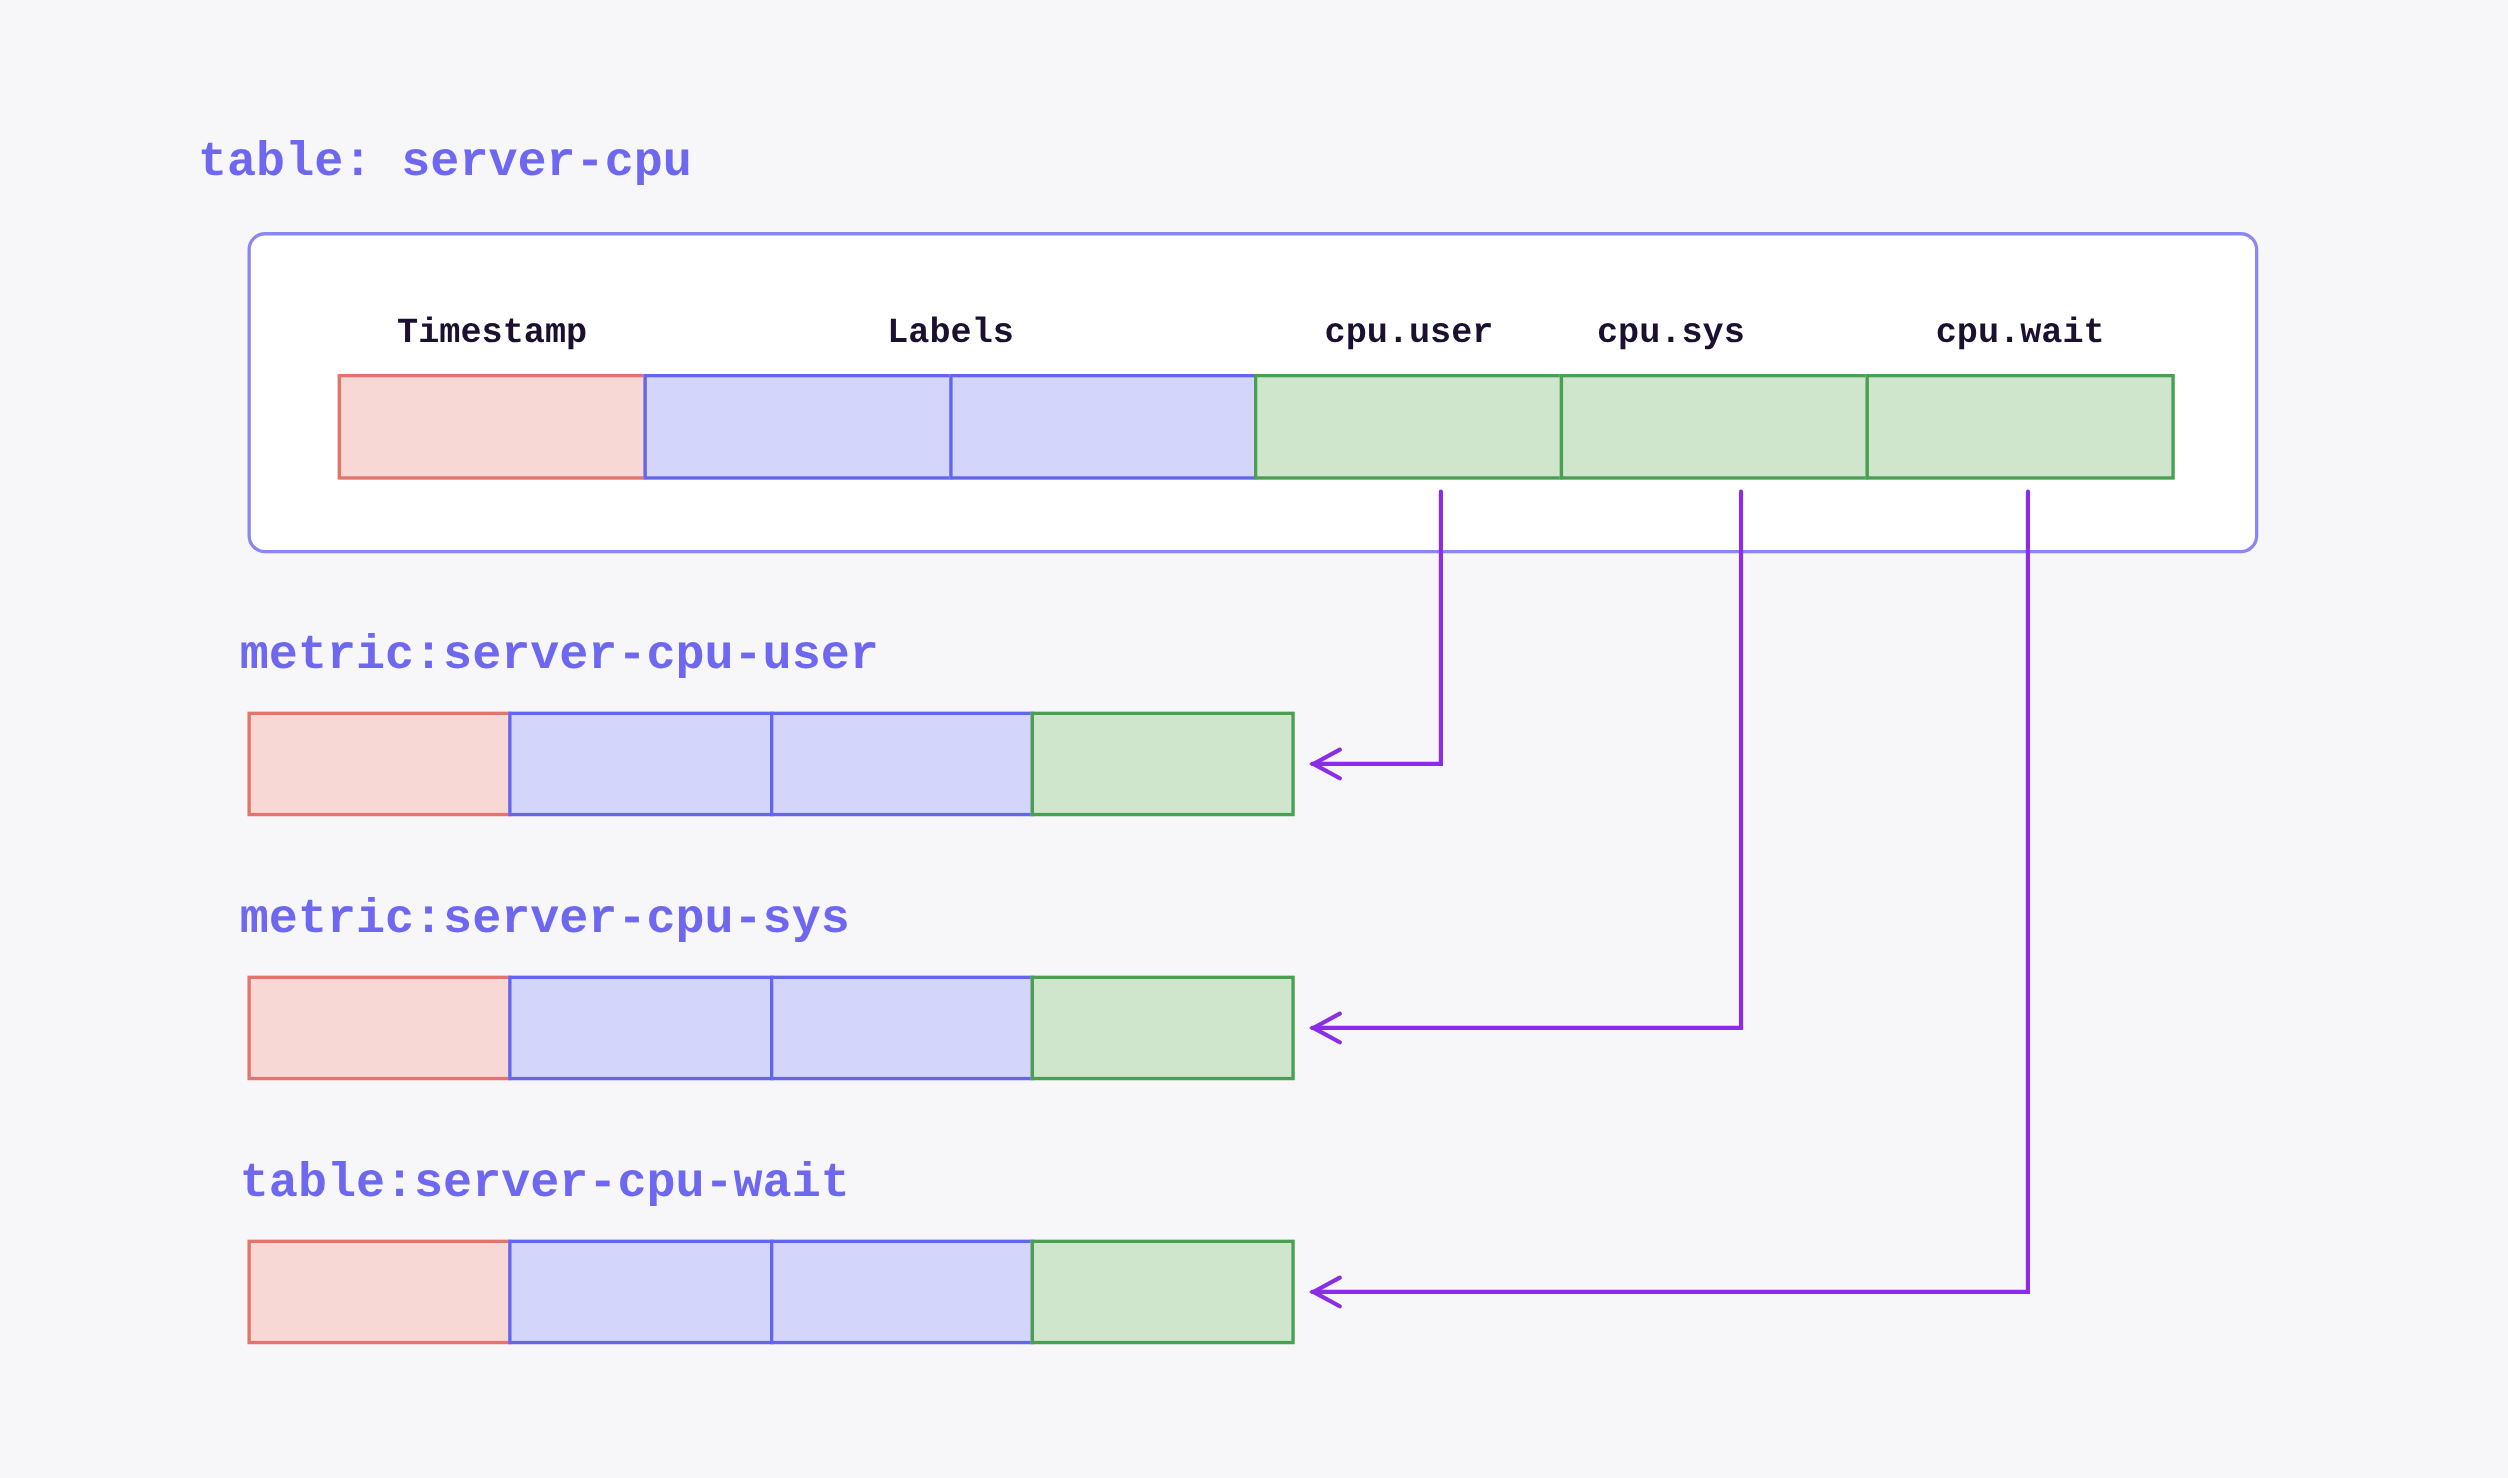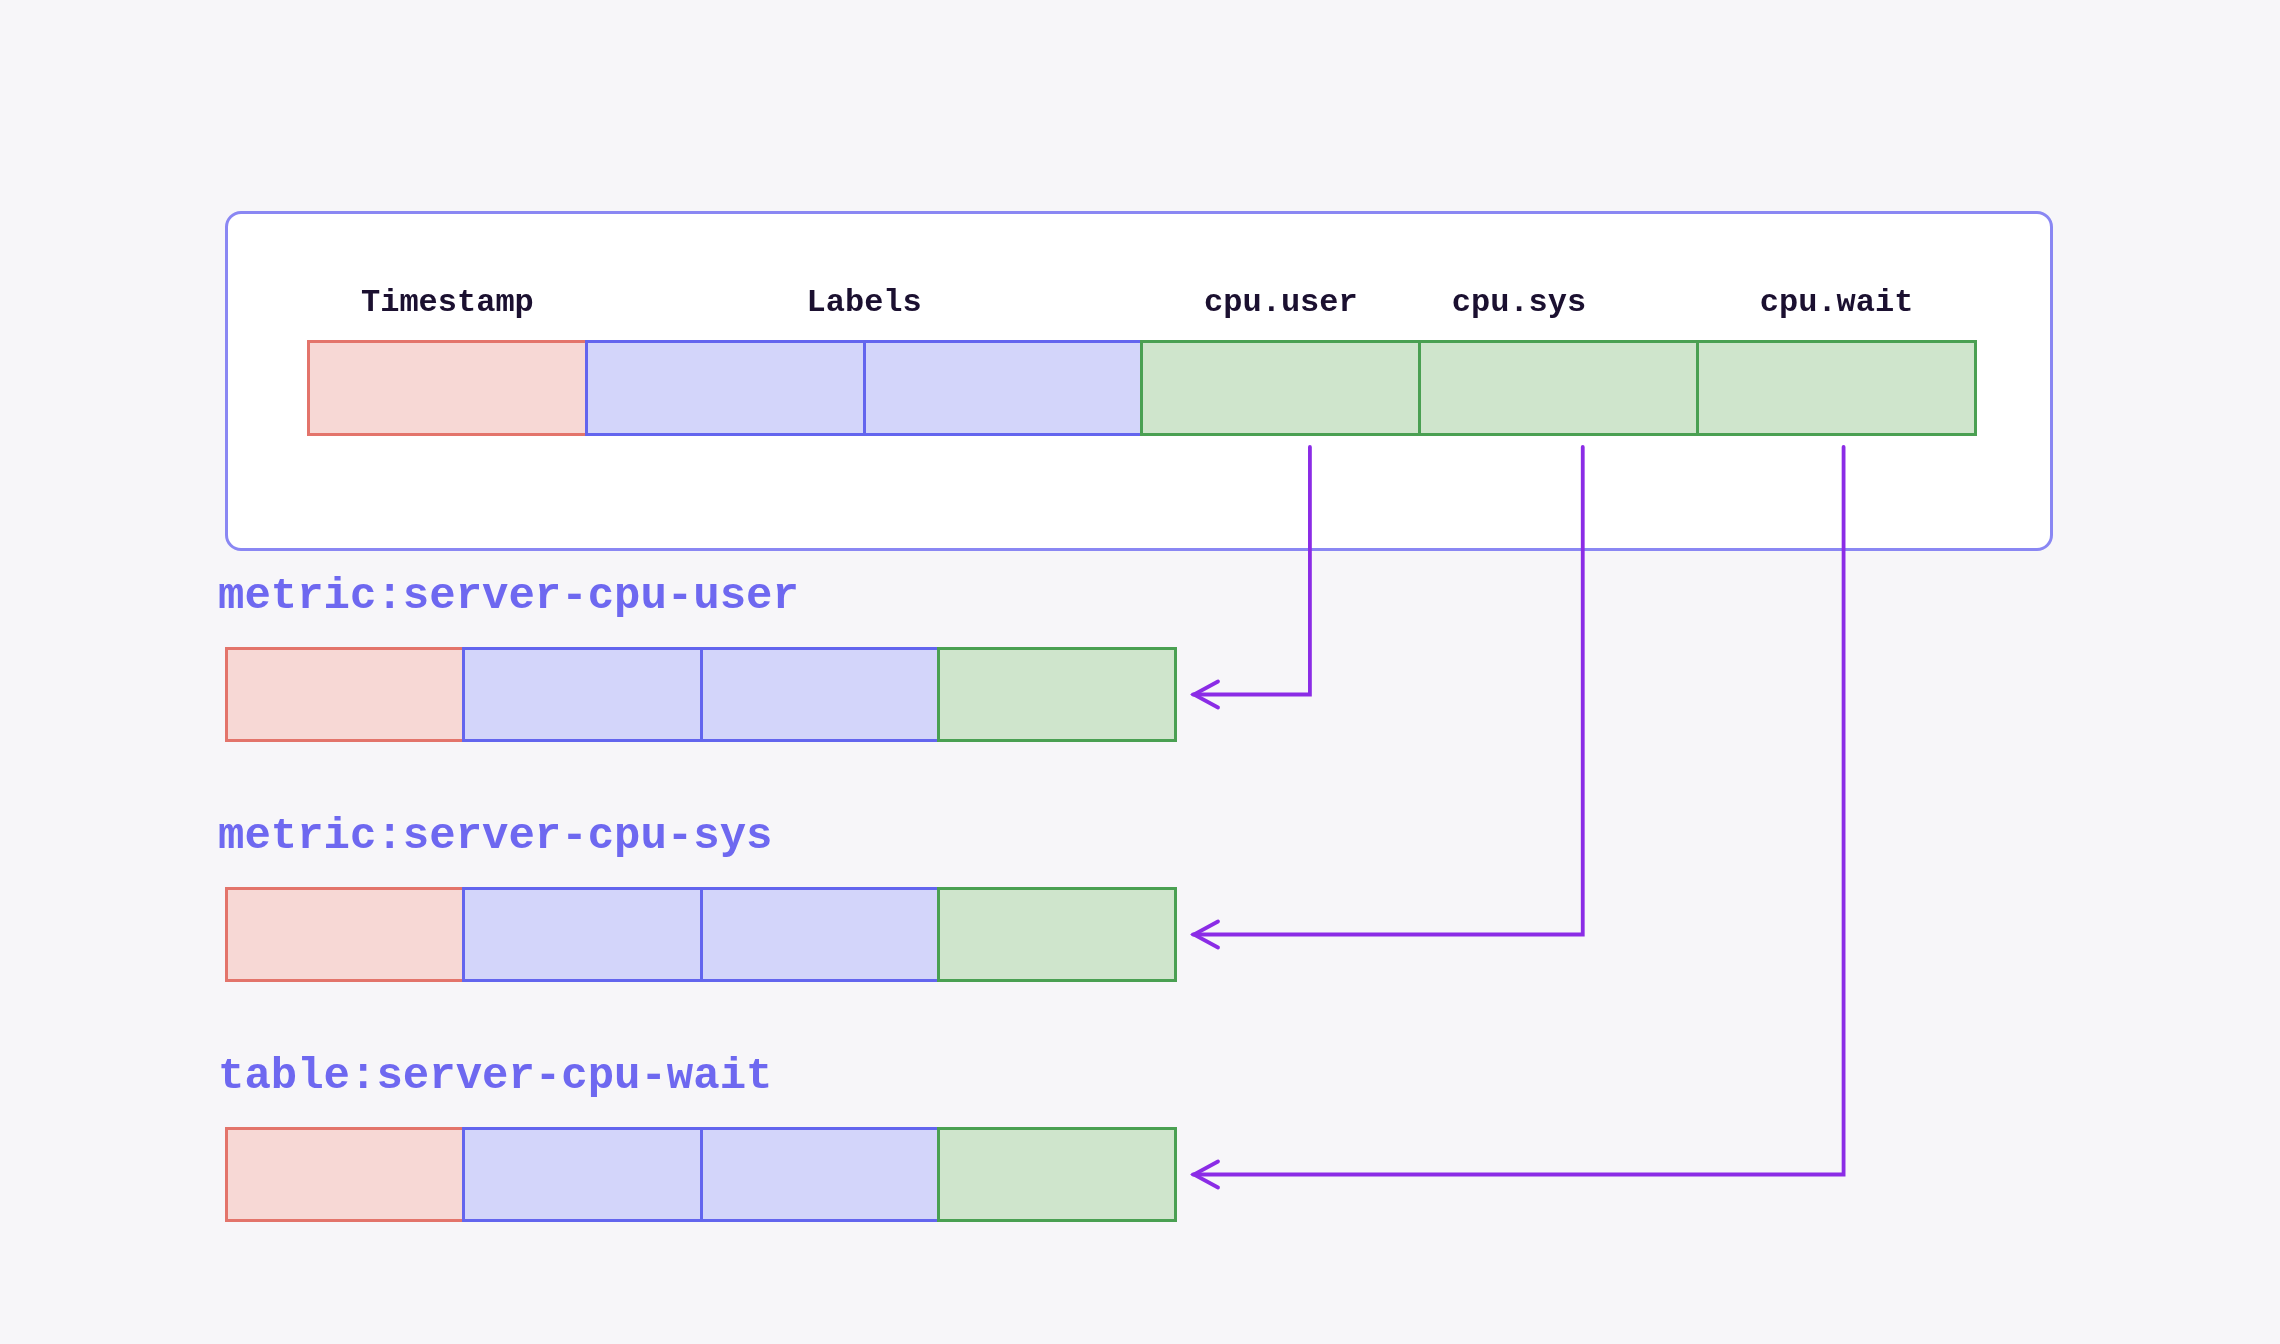--- a/index.html
+++ b/index.html
@@ -8,21 +8,21 @@
     position:relative;width:2280px;height:1344px;overflow:hidden;
     background:var(--bg);
     font-family:"Liberation Mono","DejaVu Sans Mono",monospace;
   }
   .diagram-title{
     position:absolute;left:180px;top:124px;
     font-size:44px;line-height:48px;font-weight:700;
     color:var(--title-color);white-space:pre;
   }
   .table-box{
-    position:absolute;left:225px;top:211px;width:1828px;height:340px;
+    position:absolute;left:225px;top:211px;width:1828px;height:292px;
     background:var(--box-fill);
     border:3px solid var(--box-border);
     border-radius:16px;box-sizing:border-box;
   }
   .col-header{
     position:absolute;top:72px;height:34px;line-height:34px;
     transform:translateX(-50%);
     font-size:32px;font-weight:700;color:var(--header-color);white-space:pre;
   }
   .cells-row{
@@ -44,20 +44,21 @@
   }
   svg.arrow-layer{
     position:absolute;left:0;top:0;width:2280px;height:1344px;
     pointer-events:none;
   }
 </style>
 </head>
 <body style="--bg: #f7f6f9; --title-color: #6e68f0; --header-color: #1b1030; --box-fill: #ffffff; --box-border: #8a87f3; --pink-fill: #f7d8d5; --pink-border: #e3746b; --blue-fill: #d3d5fa; --blue-border: #6365ee; --green-fill: #cfe5cc; --green-border: #4aa052; --arrow: #8b2ce6;">
 
 <div class="canvas" style="--bg: #f7f6f9; --title-color: #6e68f0; --header-color: #1b1030; --box-fill: #ffffff; --box-border: #8a87f3; --pink-fill: #f7d8d5; --pink-border: #e3746b; --blue-fill: #d3d5fa; --blue-border: #6365ee; --green-fill: #cfe5cc; --green-border: #4aa052; --arrow: #8b2ce6;">
+  <div class="diagram-title">table: server-cpu</div>
 
   <div class="table-box">
     <div id="headers">
         <div class="col-header" style="left: 219.417px;">Timestamp</div>
         <div class="col-header" style="left: 636.167px; text-align: right;">Labels</div>
         <div class="col-header" style="left: 1052.92px;">cpu.user</div>
         <div class="col-header" style="left: 1291px;">cpu.sys</div>
         <div class="col-header" style="left: 1608.58px;">cpu.wait</div>
       </div>
     <div class="cells-row" id="table-cells">

